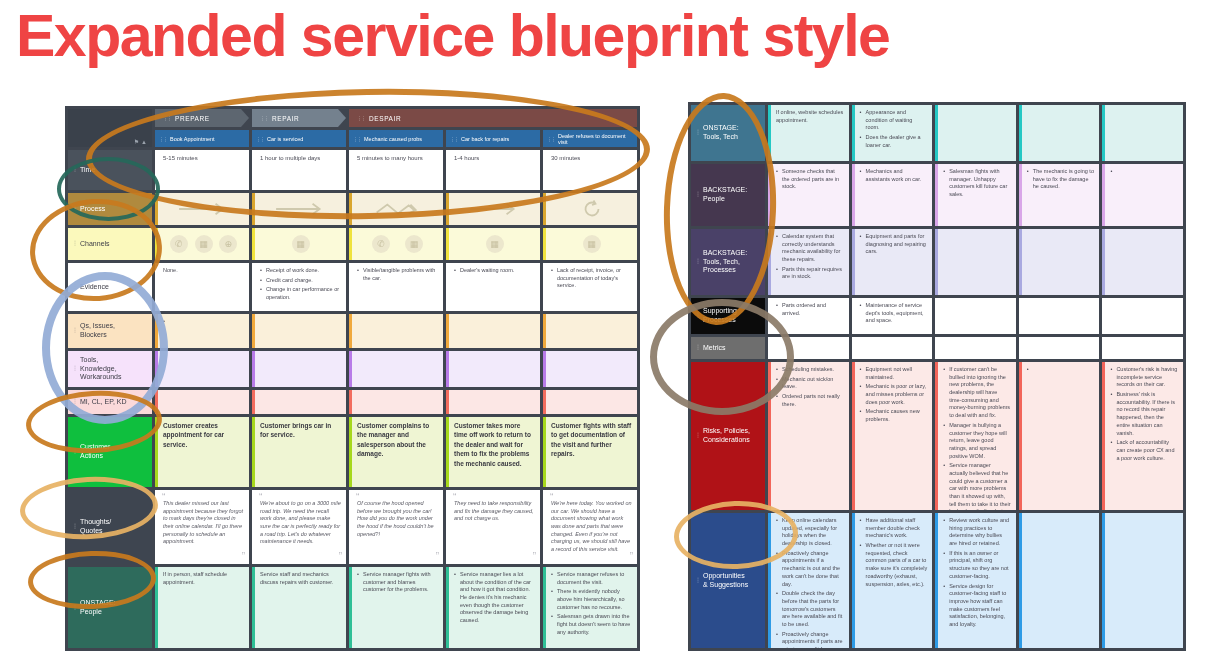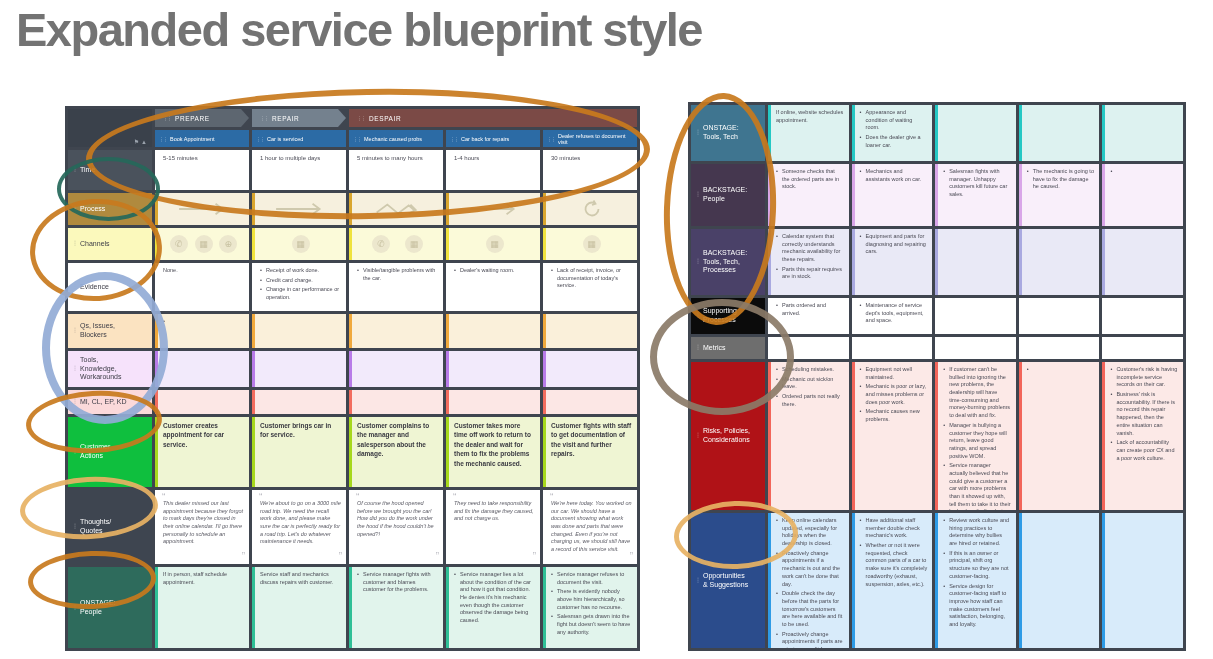--- a/index.html
+++ b/index.html
@@ -1,19 +1,19 @@
 <!DOCTYPE html>
 <html><head>
 <meta charset="utf-8">
 <style>
   html,body{margin:0;padding:0;background:#fff;}
   .canvas{position:relative;width:1213px;height:659px;background:#fff;overflow:hidden;
           font-family:"Liberation Sans","DejaVu Sans",sans-serif;}
-  .page-title{position:absolute;left:16px;top:2px;font-size:47px;font-weight:700;
-              letter-spacing:-1.5px;color:#737373;}
+  .page-title{position:absolute;left:16px;top:2px;font-size:59px;font-weight:700;
+              letter-spacing:-1.5px;color:#ef4444;}
 
   
   .panel{position:absolute;background:#3F454F;box-sizing:border-box;padding:3px;display:grid;gap:3px;}
   .panel.left{left:65px;top:106px;width:575px;height:545px;
       grid-template-columns:84px repeat(5,1fr);
       grid-template-rows:18px 17px 40px 32px 32px 48px 34px 36px 24px 70px 74px 1fr;}
   .panel.right{left:688px;top:102px;width:498px;height:549px;
       grid-template-columns:74px repeat(5,1fr);
       grid-template-rows:56px 62px 66px 36px 22px 148px 1fr;}
 

